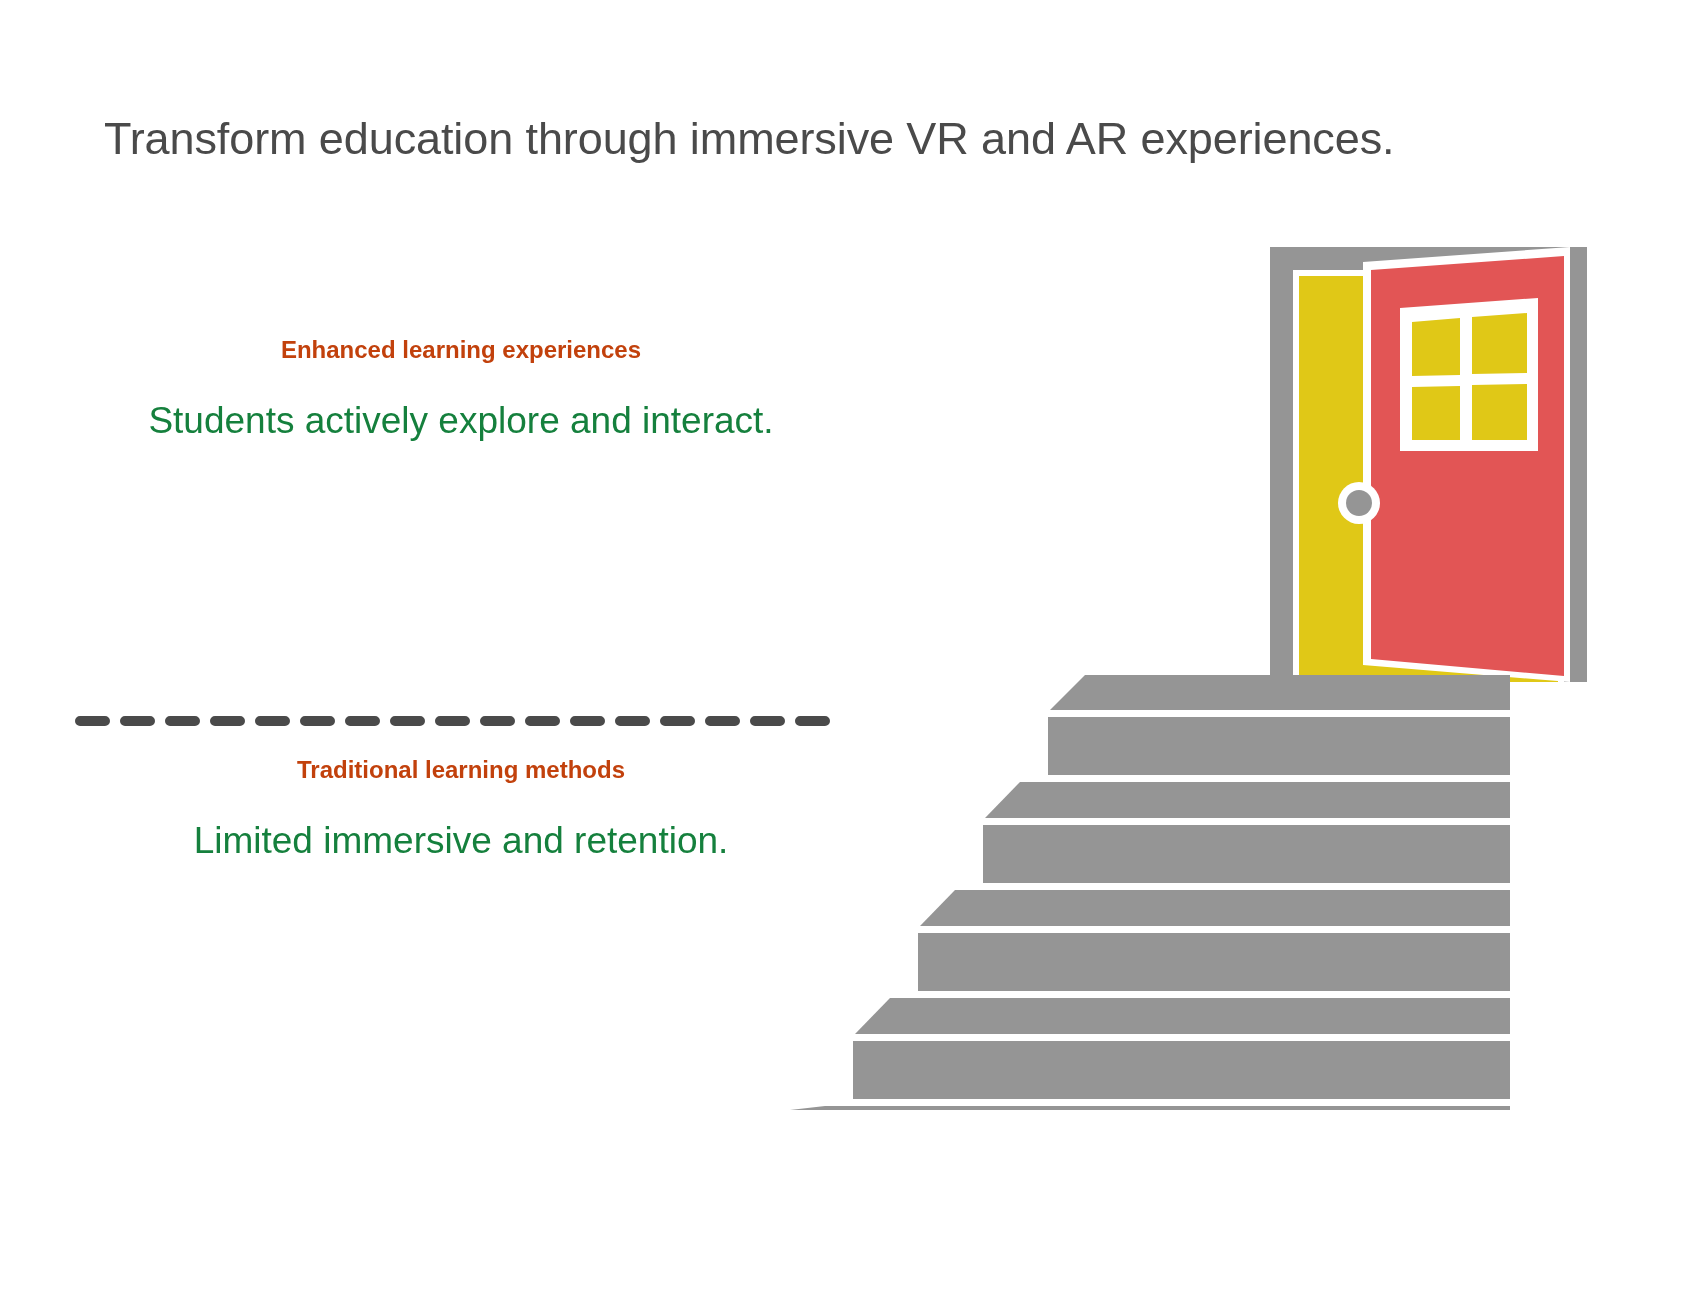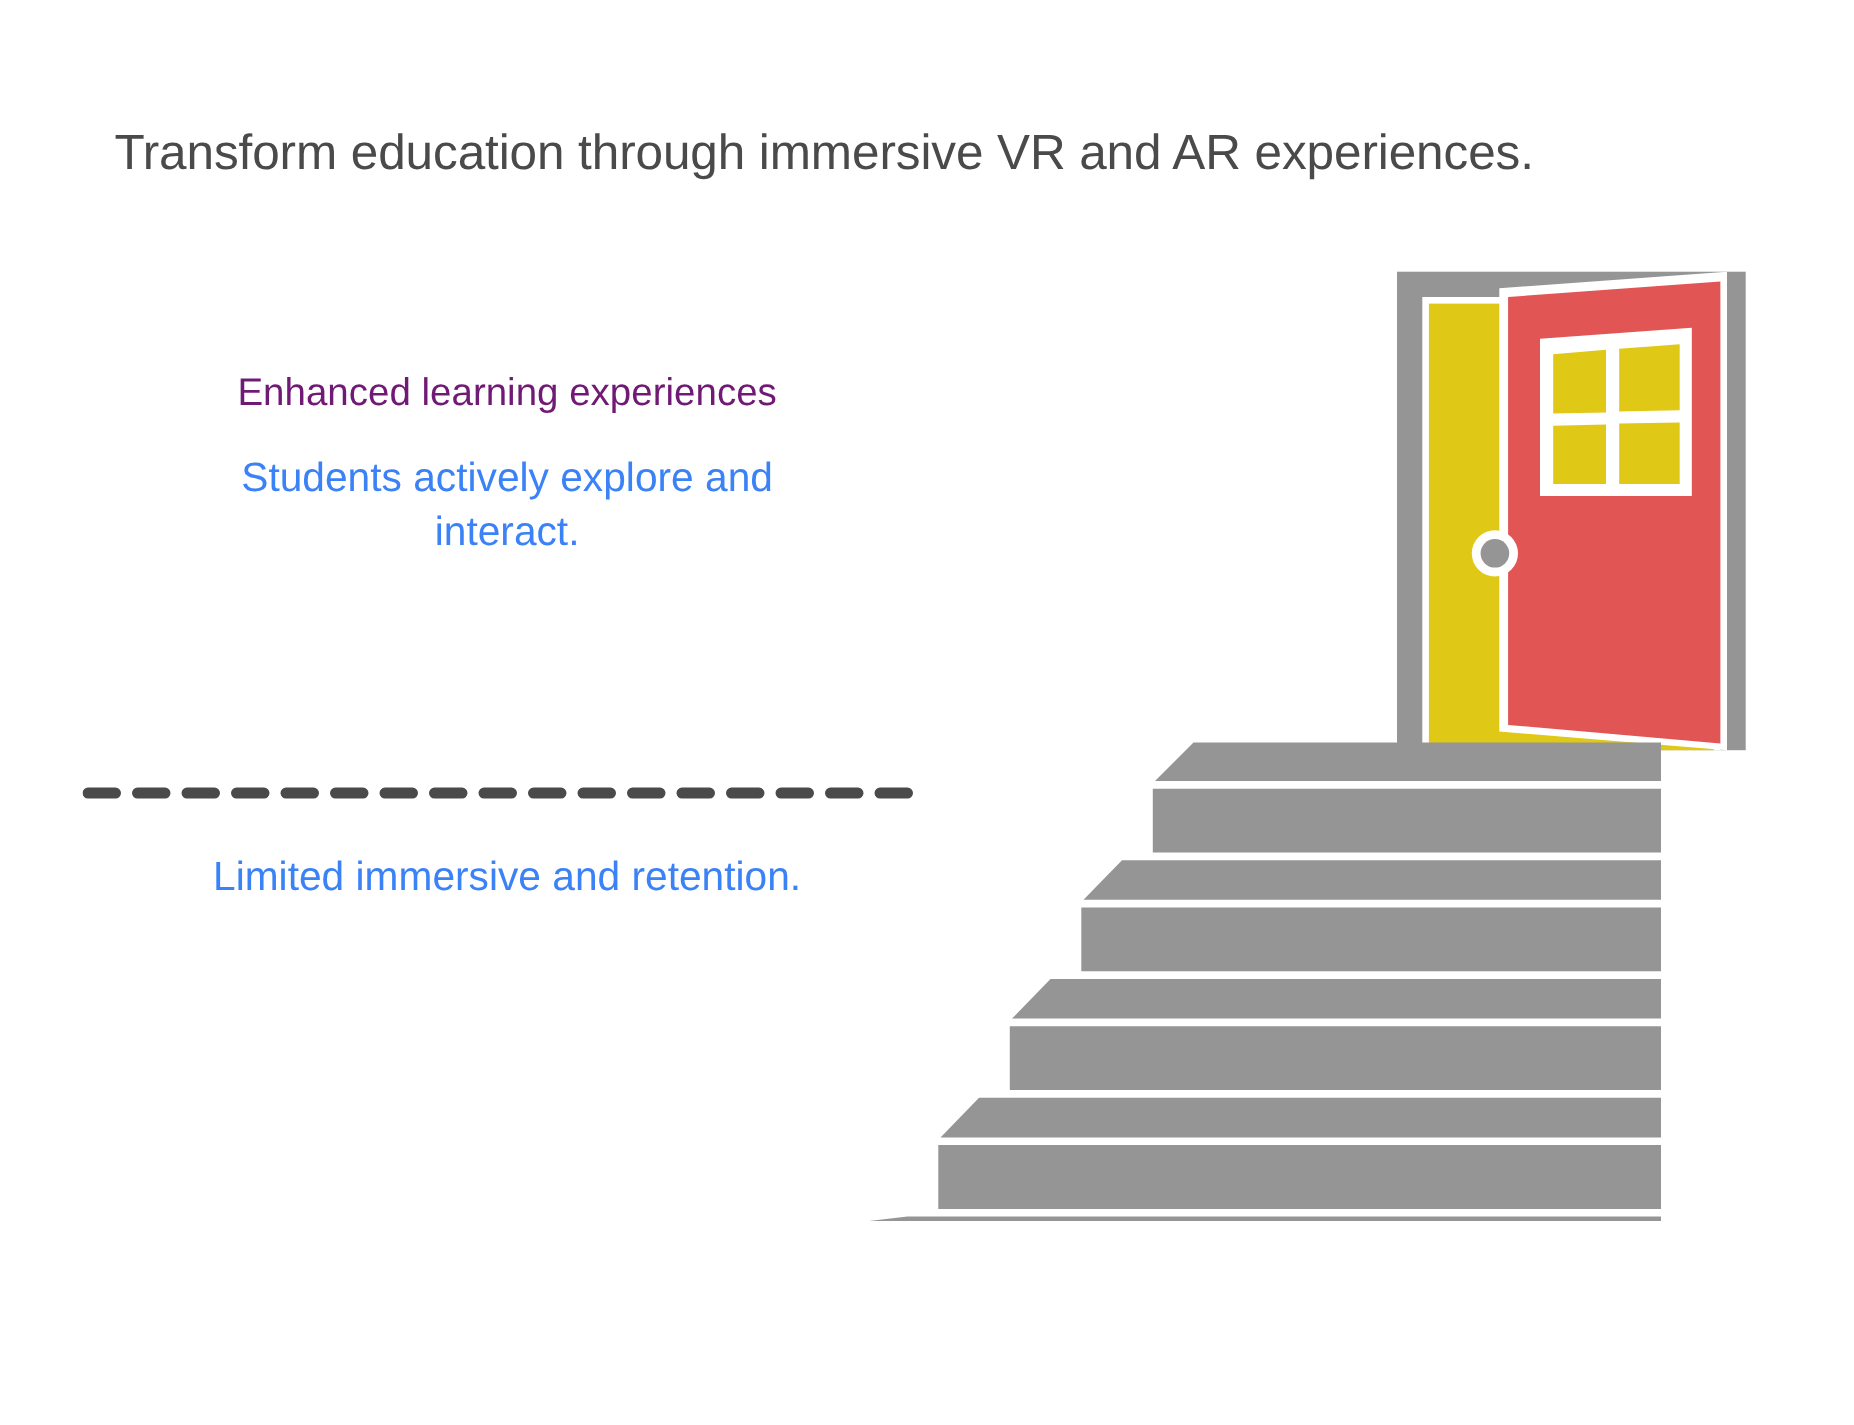--- a/index.html
+++ b/index.html
@@ -37,33 +37,33 @@
   .text-col {
     position: absolute;
     left: 75px;
     width: 772px;
     text-align: center;
   }
   .block-top  { top: 336px; }
   .block-bot  { top: 756px; }
 
   .block-title {
-    font-size: 35px;
-    font-weight: 400;
-    color: #701a75;
+    font-size: 24px;
+    font-weight: 700;
+    color: #c2410c;
     line-height: 1.2;
     margin: 0 0 32px 0;
     white-space: nowrap;
   }
   .block-body {
     font-size: 37px;
     font-weight: 400;
-    color: #3b82f6;
+    color: #15803d;
     line-height: 1.32;
-    margin: 17px;
+    margin: 4px;
     padding: 0 60px;
   }
 
   
   .divider {
     position: absolute;
     left: 75px;
     top: 714px;
     width: 772px;
     height: 14px;
@@ -92,20 +92,21 @@
     <div class="block-body">Students actively explore and interact.</div>
   </div>
 
   <div class="divider">
     <svg width="772" height="14" viewBox="0 0 772 14" xmlns="http://www.w3.org/2000/svg">
       <line x1="5" y1="7" x2="767" y2="7" stroke="#4a4a4a" stroke-width="10" stroke-linecap="round" stroke-dasharray="25 20"></line>
     </svg>
   </div>
 
   <div class="text-col block-bot">
+    <div class="block-title">Traditional learning methods</div>
     <div class="block-body">Limited immersive and retention.</div>
   </div>
 
   <div class="illustration">
     <svg width="985" height="900" viewBox="0 0 985 900" xmlns="http://www.w3.org/2000/svg">
 
       <g>
 
         <rect x="570" y="37" width="317" height="435" fill="#959595"></rect>
 

